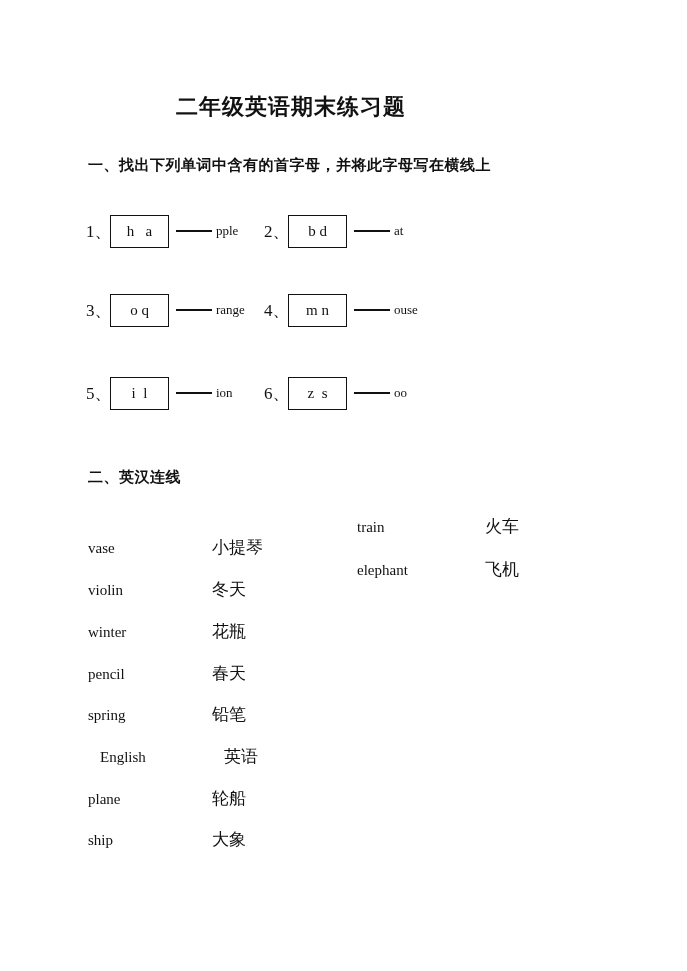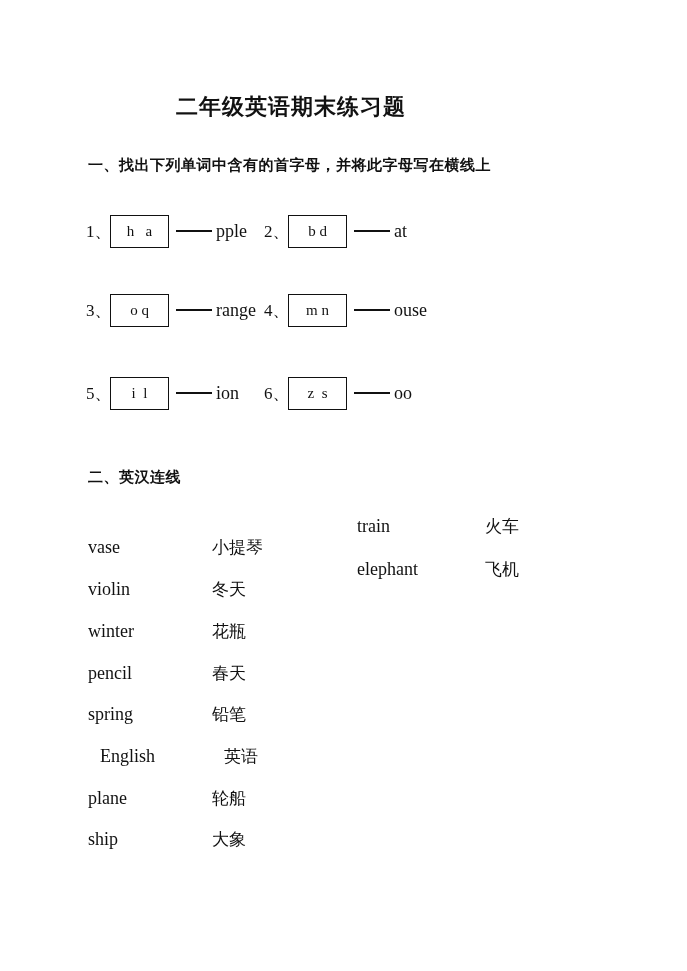--- a/index.html
+++ b/index.html
@@ -67,39 +67,39 @@
   }
   .fill-item .blank-line {
     width: 36px;
     height: 0;
     border-top: 2px solid #111111;
     margin-left: 7px;
     margin-right: 4px;
   }
   .fill-item .suffix {
     font-family: "Liberation Serif", serif;
-    font-size: 18px;
+    font-size: 13px;
     text-align: center;
   }
   .item-1 { left: 86px;  top: 214px; }
   .item-2 { left: 264px; top: 214px; }
   .item-3 { left: 86px;  top: 293px; }
   .item-4 { left: 264px; top: 293px; }
   .item-5 { left: 86px;  top: 376px; }
   .item-6 { left: 264px; top: 376px; }
 
   
   .match-row {
     white-space: nowrap;
     font-size: 17px;
   }
   .match-row .en {
     display: inline-block;
     font-family: "Liberation Serif", serif;
-    font-size: 18px;
+    font-size: 15px;
   }
   .match-row.left-col .en  { width: 124px; }
   .match-row.right-col .en { width: 128px; }
   .match-row .zh {
     display: inline-block;
     font-family: "Liberation Serif", serif;
     font-size: 17px;
   }
   .lrow-0 { left: 88px; top: 536px; }
   .lrow-1 { left: 88px; top: 578px; }

